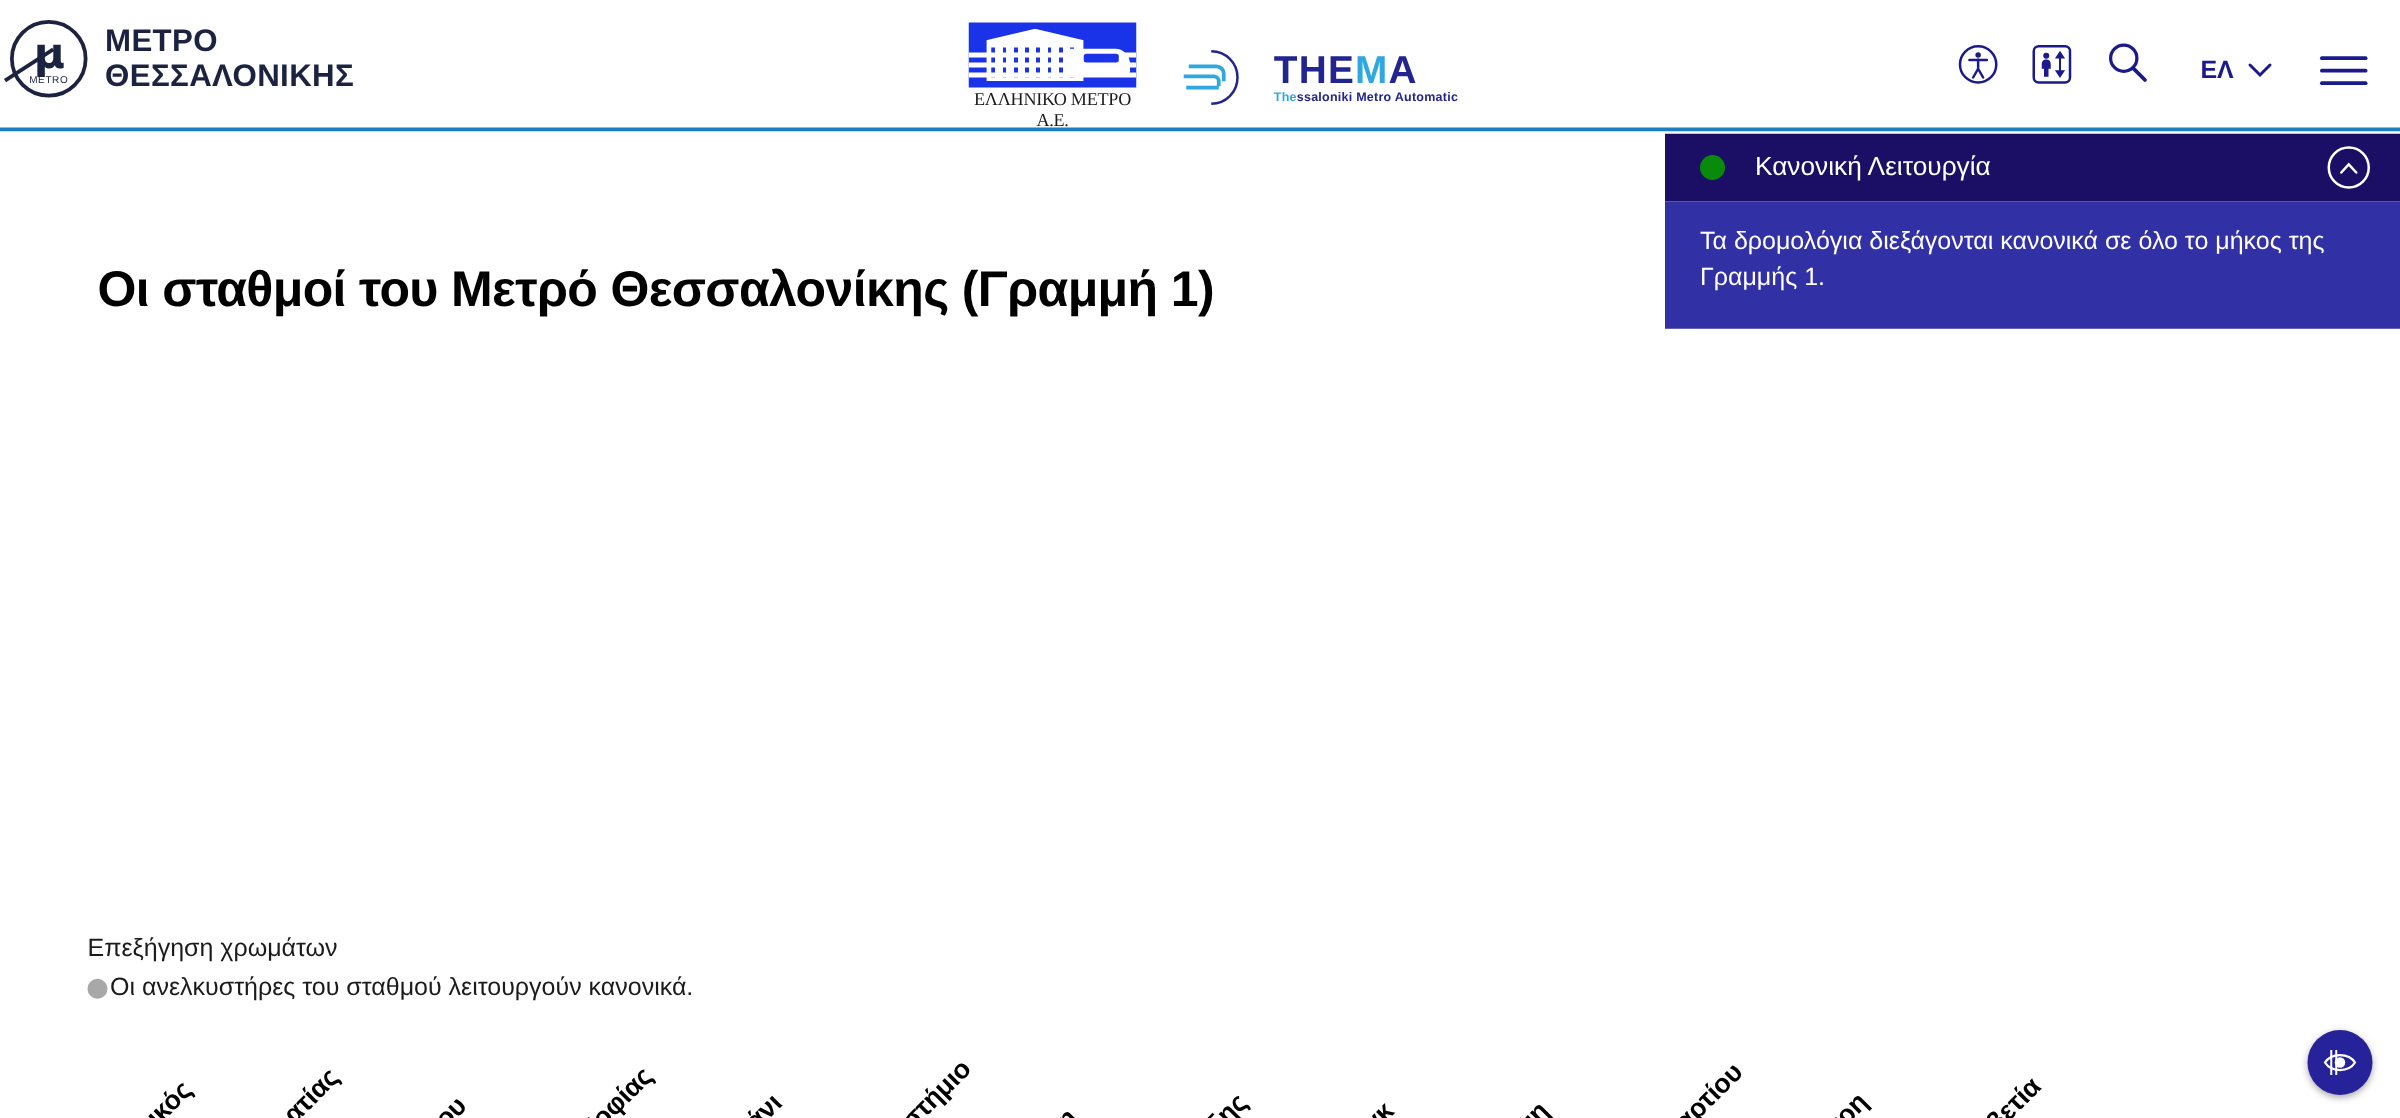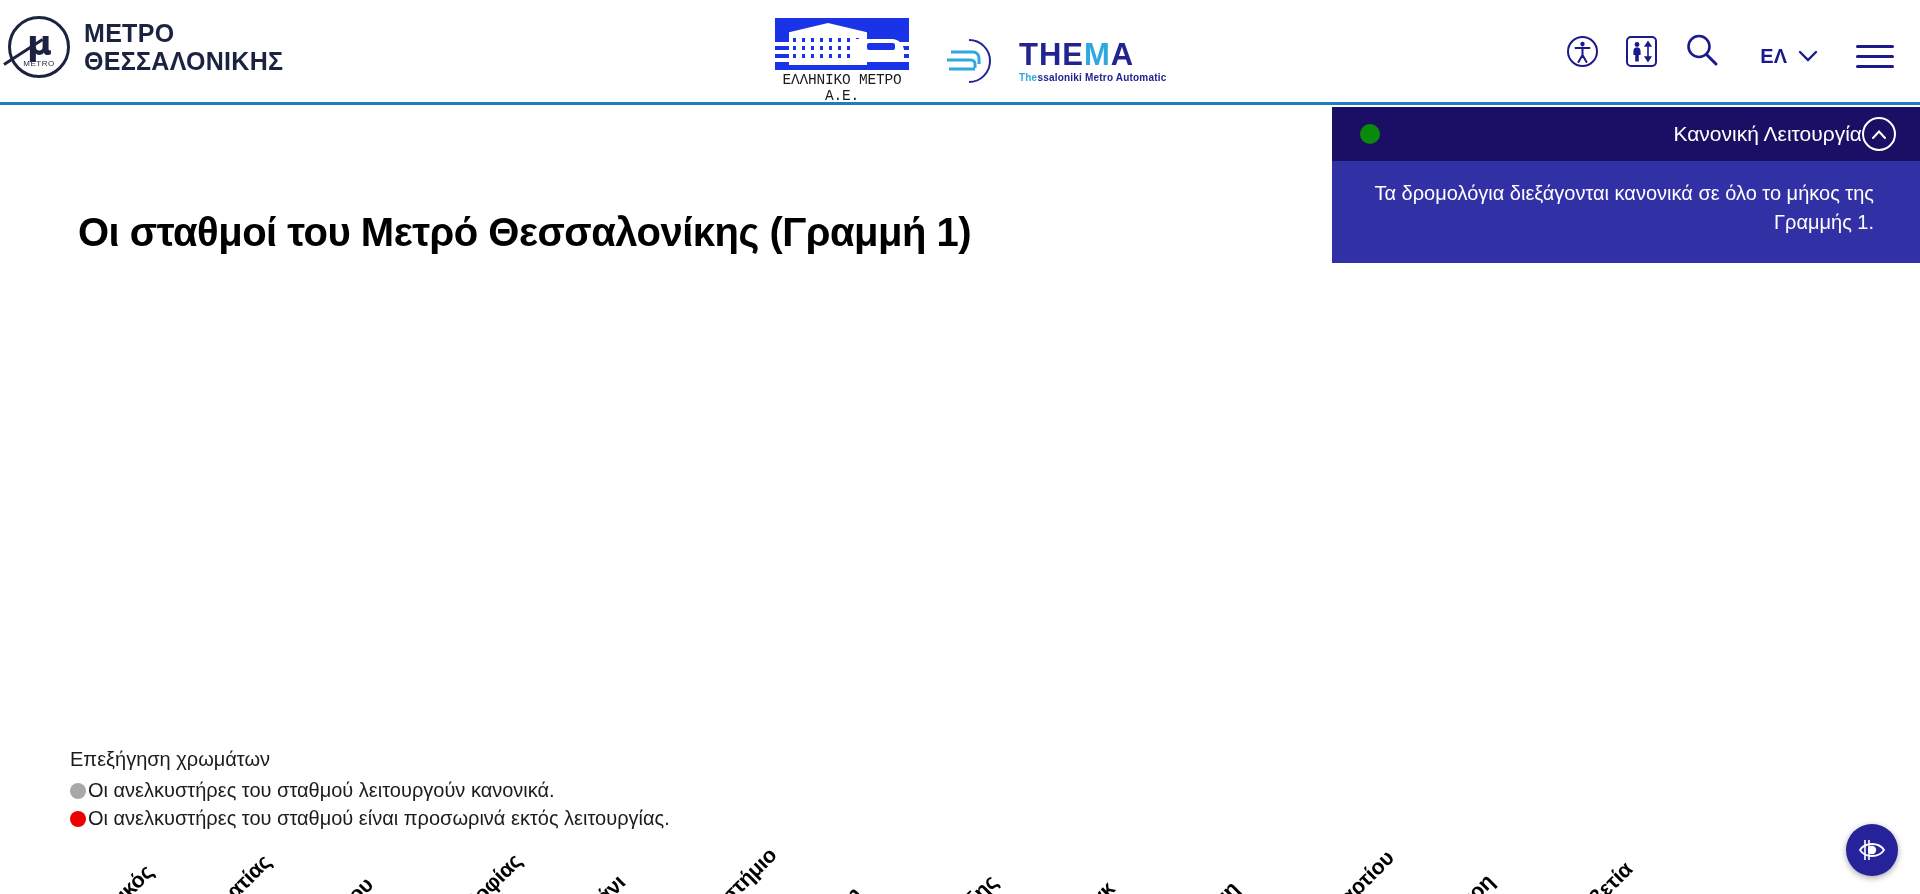--- a/index.html
+++ b/index.html
@@ -114,21 +114,21 @@
     border-radius: 4px 12px 4px 4px;
   }
   .em-pic .train-w {
     position: absolute;
     right: 14px; top: 25px;
     width: 28px; height: 7px;
     background: #1a32e8;
     border-radius: 2px;
   }
   .em-caption {
-    font-family: Liberation Mono, monospace;
+    font-family: Liberation Serif, serif;
     font-size: 14.5px;
     color: #1b1b1b;
     text-align: center;
     margin-top: 2px;
     letter-spacing: -0.2px;
   }
   
   .thema { display: flex; align-items: center; gap: 20px; }
   .thema-sym { width: 56px; height: 50px; flex: none; }
   .thema-txt .thema-word {
@@ -167,21 +167,20 @@
   }
   .burger { display: flex; flex-direction: column; gap: 7px; margin-left: 12px; }
   .burger span { display: block; width: 38px; height: 3px; background: #1a1a8c; border-radius: 2px; }
 
   
   .status-banner {
     position: absolute;
     top: 107px;
     right: 0;
     width: 588px;
-    text-align: right;
   }
   .status-head {
     background: #1a0f64;
     height: 54px;
     display: flex;
     align-items: center;
     padding: 0 24px 0 28px;
   }
   .status-dot {
     width: 20px; height: 20px;
@@ -420,24 +419,20 @@
     </div>
 </div>
 
 <div class="legend">
   <div class="legend-title">Επεξήγηση χρωμάτων</div>
   <div id="legend-rows">
       <div class="legend-row">
         <span class="legend-dot" style="background: rgb(168, 168, 168);"></span>
         <span class="legend-text">Οι ανελκυστήρες του σταθμού λειτουργούν κανονικά.</span>
       </div>
-      <div class="legend-row">
-        <span class="legend-dot" style="background: rgb(238, 0, 0);"></span>
-        <span class="legend-text">Οι ανελκυστήρες του σταθμού είναι προσωρινά εκτός λειτουργίας.</span>
-      </div>
     </div>
 </div>
 
 <div class="a11y-widget">
   <svg width="30" height="24" viewBox="0 0 30 24">
     <path d="M3 12 C8 4 22 4 27 12 C22 20 8 20 3 12 Z" fill="none" stroke="#ffffff" stroke-width="1.8"></path>
     <circle cx="15" cy="12" r="4.2" fill="#ffffff"></circle>
     <path d="M8 2 L8 22 M12 2 L12 22" stroke="#ffffff" stroke-width="1.6"></path>
   </svg>
 </div>

